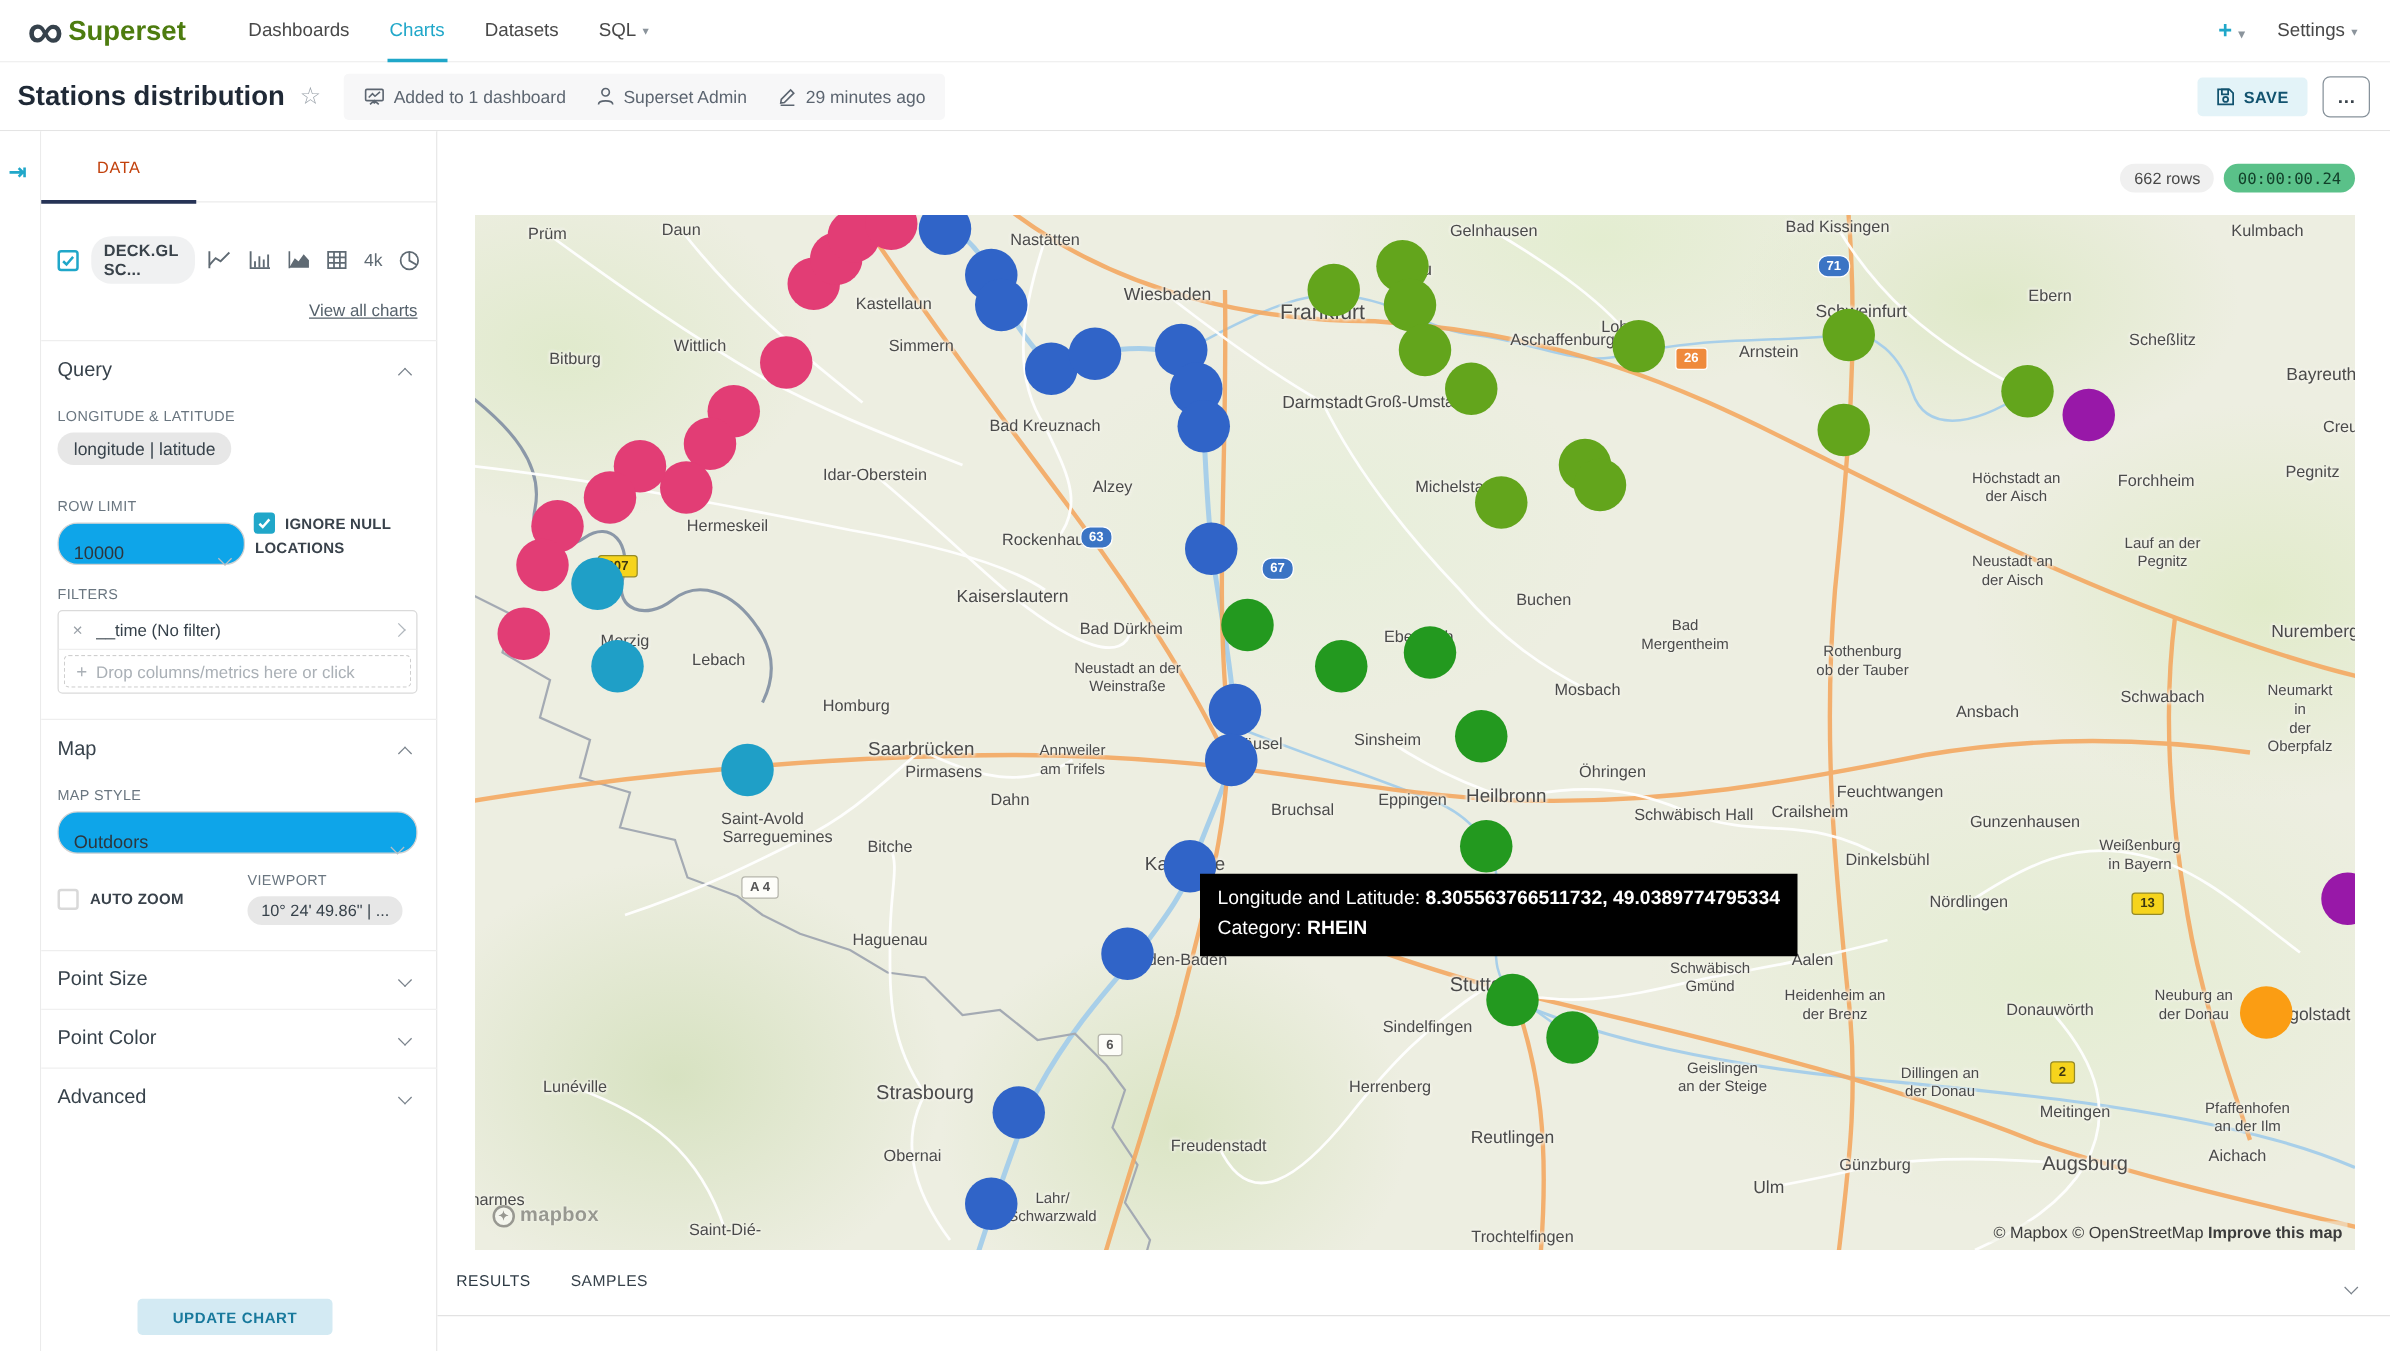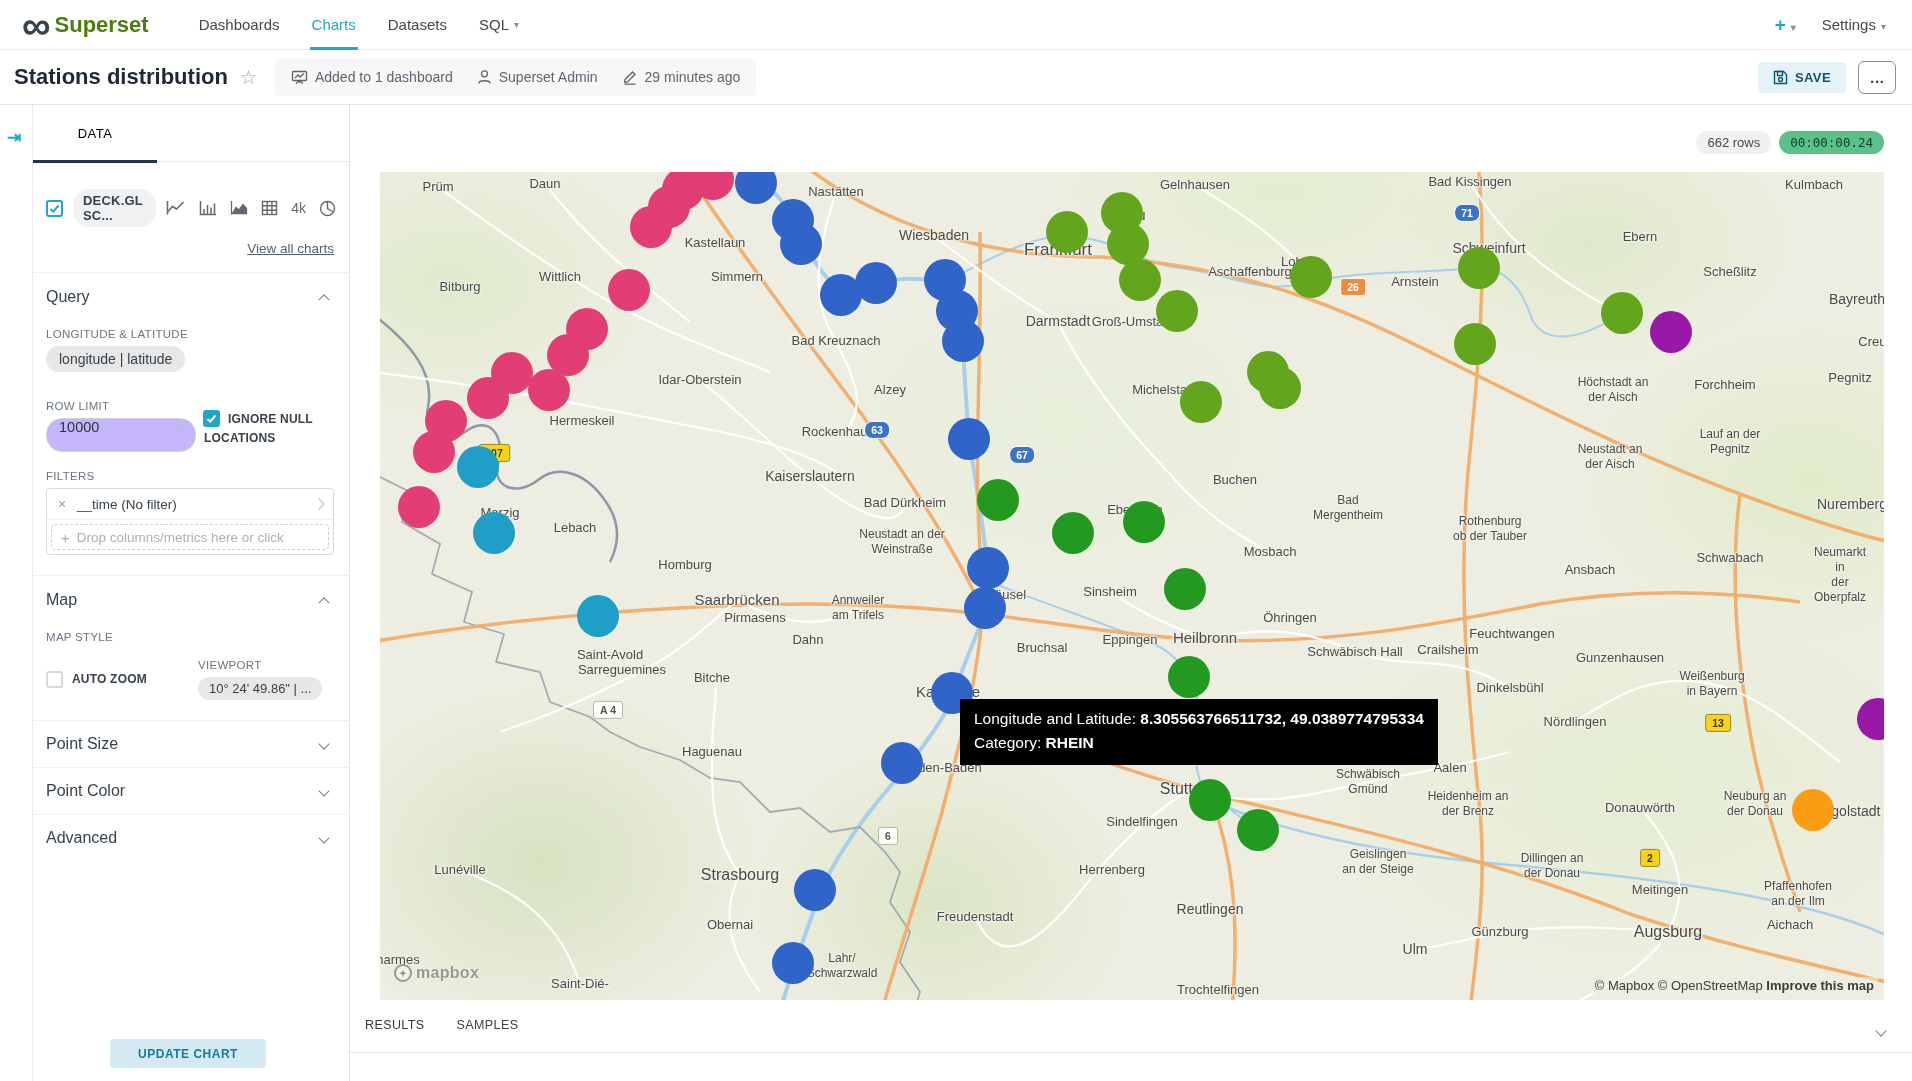--- a/index.html
+++ b/index.html
@@ -30,42 +30,42 @@
   .save-btn { display:flex; align-items:center; gap:7px; background:#e3f3f8; color:#12536f; font-weight:700; font-size:13px; letter-spacing:.4px; border:none; border-radius:4px; padding:8px 15px; cursor:pointer; }
   .more-btn { width:38px; height:33px; border:1px solid #87929b; border-radius:6px; background:#fff; color:#39424a; font-size:15px; font-weight:700; cursor:pointer; line-height:1; }
 
   
   .rail { position:absolute; left:0; top:105px; width:33px; height:976px; background:#fff; border-right:1px solid #ebebeb; }
   .rail-expand { position:absolute; left:7px; top:22px; color:#20a7c9; font-size:17px; font-weight:700; cursor:pointer; }
 
   
   .panel { position:absolute; left:33px; top:105px; width:317px; height:976px; background:#fff; border-right:1px solid #e2e2e2; }
   .tabrow { position:relative; height:57px; border-bottom:1px solid #ececec; }
-  .tab-data { position:absolute; left:0; top:0; width:124px; height:57px; display:flex; align-items:center; justify-content:center; font-size:13px; letter-spacing:.5px; color:#000000; cursor:pointer; }
+  .tab-data { position:absolute; left:0; top:0; width:124px; height:57px; display:flex; align-items:center; justify-content:center; font-size:13px; letter-spacing:.5px; color:#c2410c; cursor:pointer; }
   .tab-data::after { content:""; position:absolute; left:0; right:0; bottom:-1px; height:3px; background:#263356; }
   .p-content { position:absolute; left:0; top:58px; width:317px; bottom:0; }
   .viz-row { display:flex; align-items:center; gap:10px; margin:26px 14px 0 13px; }
   .cbx { width:17px; height:17px; border:2px solid #20a7c9; border-radius:3px; background:#fff; display:flex; align-items:center; justify-content:center; flex:0 0 auto; cursor:pointer; }
   .cbx svg { display:block; }
   .cbx.solid { background:#20a7c9; border-color:#20a7c9; }
   .viz-pill { background:#f0f1f2; border-radius:16px; padding:4px 10px; font-size:13px; font-weight:700; color:#39424a; letter-spacing:.2px; cursor:pointer; }
   .viz-icons { display:flex; align-items:center; gap:13px; color:#5f6a73; }
   .viz-icons svg { display:block; cursor:pointer; }
   .viz-4k { font-size:14px; color:#5f6a73; cursor:pointer; }
   .viewall { display:block; text-align:right; margin:14px 16px 0 0; font-size:13.5px; color:#55616b; text-decoration:underline; cursor:pointer; }
   .hdiv { border-top:1px solid #eeeeee; margin-top:16px; }
   .sec-head { display:flex; align-items:center; justify-content:space-between; padding:15px 22px 10px 13px; font-size:16px; color:#37424b; cursor:pointer; }
   .chv { display:inline-block; width:8px; height:8px; border-right:1.7px solid #7a838c; border-bottom:1.7px solid #7a838c; }
   .chv.up { transform:rotate(-135deg) translate(-2px,-2px); }
   .chv.down { transform:rotate(45deg); }
   .chv.right { transform:rotate(-45deg); }
   .ctl-label { font-size:11.5px; letter-spacing:.3px; color:#6a7680; margin:12px 13px 6px 13px; }
   .pill-gray { display:inline-block; background:#e7e7e7; border-radius:15px; padding:5px 13px; font-size:14px; color:#37424b; margin-left:13px; cursor:pointer; }
   .two-col { display:flex; margin:0 13px; }
-  .select { position:relative; border:1px solid #d2d2d2; border-radius:16px; background:#c4b5fd; font-size:14.5px; color:#2d363d; display:flex; align-items:flex-start; padding:0 12px; cursor:pointer; }
+  .select { position:relative; border:1px solid #d2d2d2; border-radius:16px; background:#0ea5e9; font-size:14.5px; color:#2d363d; display:flex; align-items:flex-end; padding:0 12px; cursor:pointer; }
   .select .chv { position:absolute; right:11px; border-color:#b9bfc5; }
   .rl-select { width:150px; height:34px; }
   .chk-row { display:flex; align-items:flex-start; gap:8px; }
   .chk-label { font-size:12px; font-weight:700; color:#39424b; letter-spacing:.2px; line-height:1.6; }
   .filters-box { border:1px solid #dadada; border-radius:4px; margin:0 16px 0 13px; }
   .filter-item { display:flex; align-items:center; height:31px; border-bottom:1px solid #efefef; cursor:pointer; }
   .filter-x { width:30px; text-align:center; color:#9aa1a8; font-size:14px; }
   .filter-text { font-size:13.5px; color:#37424b; flex:1; }
   .filter-item .chv { margin-right:10px; border-color:#b0b7bd; }
   .filter-drop { margin:4px; border:1.5px dashed #cfcfcf; border-radius:4px; height:26px; display:flex; align-items:center; gap:7px; padding:0 9px; color:#aab0b6; font-size:13.5px; cursor:pointer; }
@@ -266,20 +266,24 @@
         <span>Drop columns/metrics here or click</span>
       </div>
     </div>
 
     <div class="hdiv" style="margin-top:20px;"></div>
     <div class="sec-head">
       <span>Map</span>
       <span class="chv up"></span>
     </div>
     <div class="ctl-label">MAP STYLE</div>
+    <div class="select" style="margin:0 16px 0 13px; height:34px;">
+      <span>Outdoors</span>
+      <span class="chv down"></span>
+    </div>
     <div class="two-col" style="margin-top:16px;">
       <div style="width:152px; display:flex; gap:9px; align-items:center;">
         <span class="cbx" style="border-color:#d9d9d9;"></span>
         <span class="chk-label">AUTO ZOOM</span>
       </div>
       <div>
         <div class="ctl-label" style="margin:0 0 6px 0;">VIEWPORT</div>
         <span class="pill-gray" style="margin-left:0; font-size:13px; padding:4px 11px;">10° 24' 49.86" | ...</span>
       </div>
     </div>

